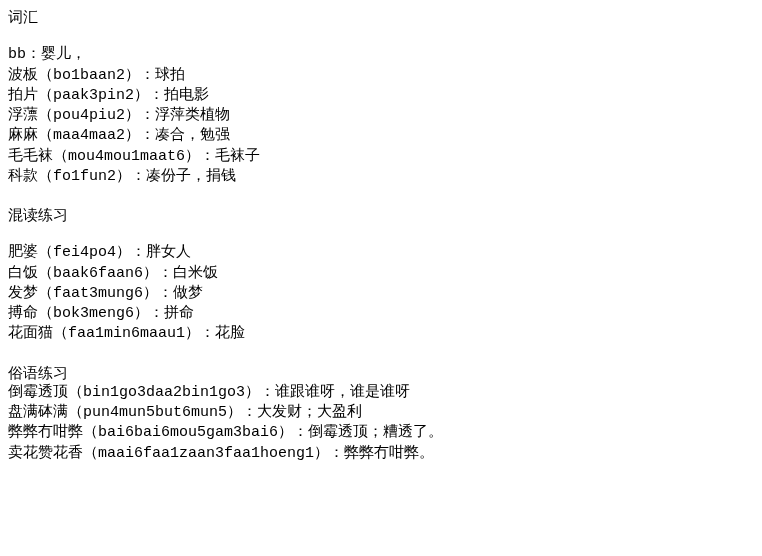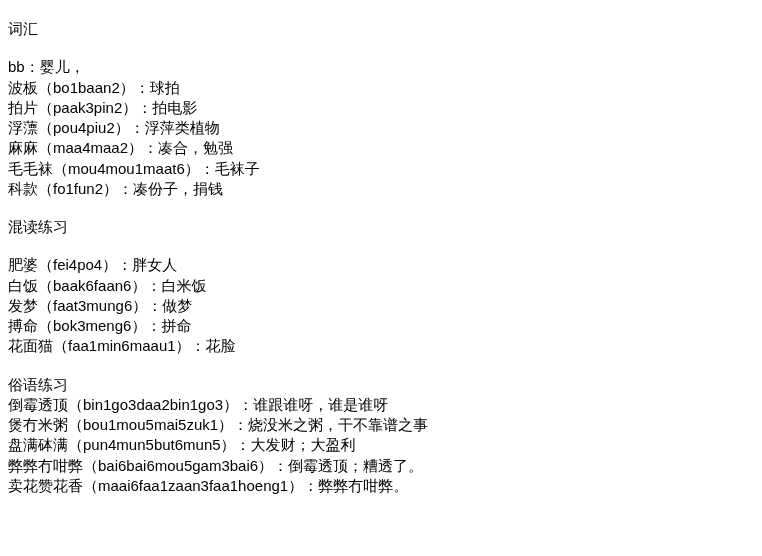--- a/index.html
+++ b/index.html
@@ -7,27 +7,28 @@
     padding: 0;
     background: #ffffff;
     font-family: "Microsoft YaHei", "SimSun", "Heiti SC", sans-serif;
     font-size: 15px;
     color: #000000;
     line-height: 1.35;
   }
   .page {
     width: 682px;
     box-sizing: border-box;
-    padding: 19px 8px 8px 8px;
+    padding: 7px 8px 8px 8px;
   }
   .secheader {
     margin: 0;
   }
   .line {
     white-space: nowrap;
+    font-family: Liberation Mono, monospace;
   }
   .gap { height: 18px; }
 </style>
 </head>
 <body>
 
 <div class="page">
 
   <div class="secheader">词汇</div>
   <div class="gap"></div>
@@ -47,18 +48,17 @@
   <div class="line">肥婆（fei4po4）：胖女人</div>
   <div class="line">白饭（baak6faan6）：白米饭</div>
   <div class="line">发梦（faat3mung6）：做梦</div>
   <div class="line">搏命（bok3meng6）：拼命</div>
   <div class="line">花面猫（faa1min6maau1）：花脸</div>
 
   <div class="gap"></div>
   <div class="secheader">俗语练习</div>
 
   <div class="line">倒霉透顶（bin1go3daa2bin1go3）：谁跟谁呀，谁是谁呀</div>
-  <div class="line">煲冇米粥（bou1mou5mai5zuk1）：烧没米之粥，干不靠谱之事</div>
   <div class="line">盘满砵满（pun4mun5but6mun5）：大发财；大盈利</div>
   <div class="line">弊弊冇咁弊（bai6bai6mou5gam3bai6）：倒霉透顶；糟透了。</div>
   <div class="line">卖花赞花香（maai6faa1zaan3faa1hoeng1）：弊弊冇咁弊。</div>
 
 </div>
 
 </body></html>

